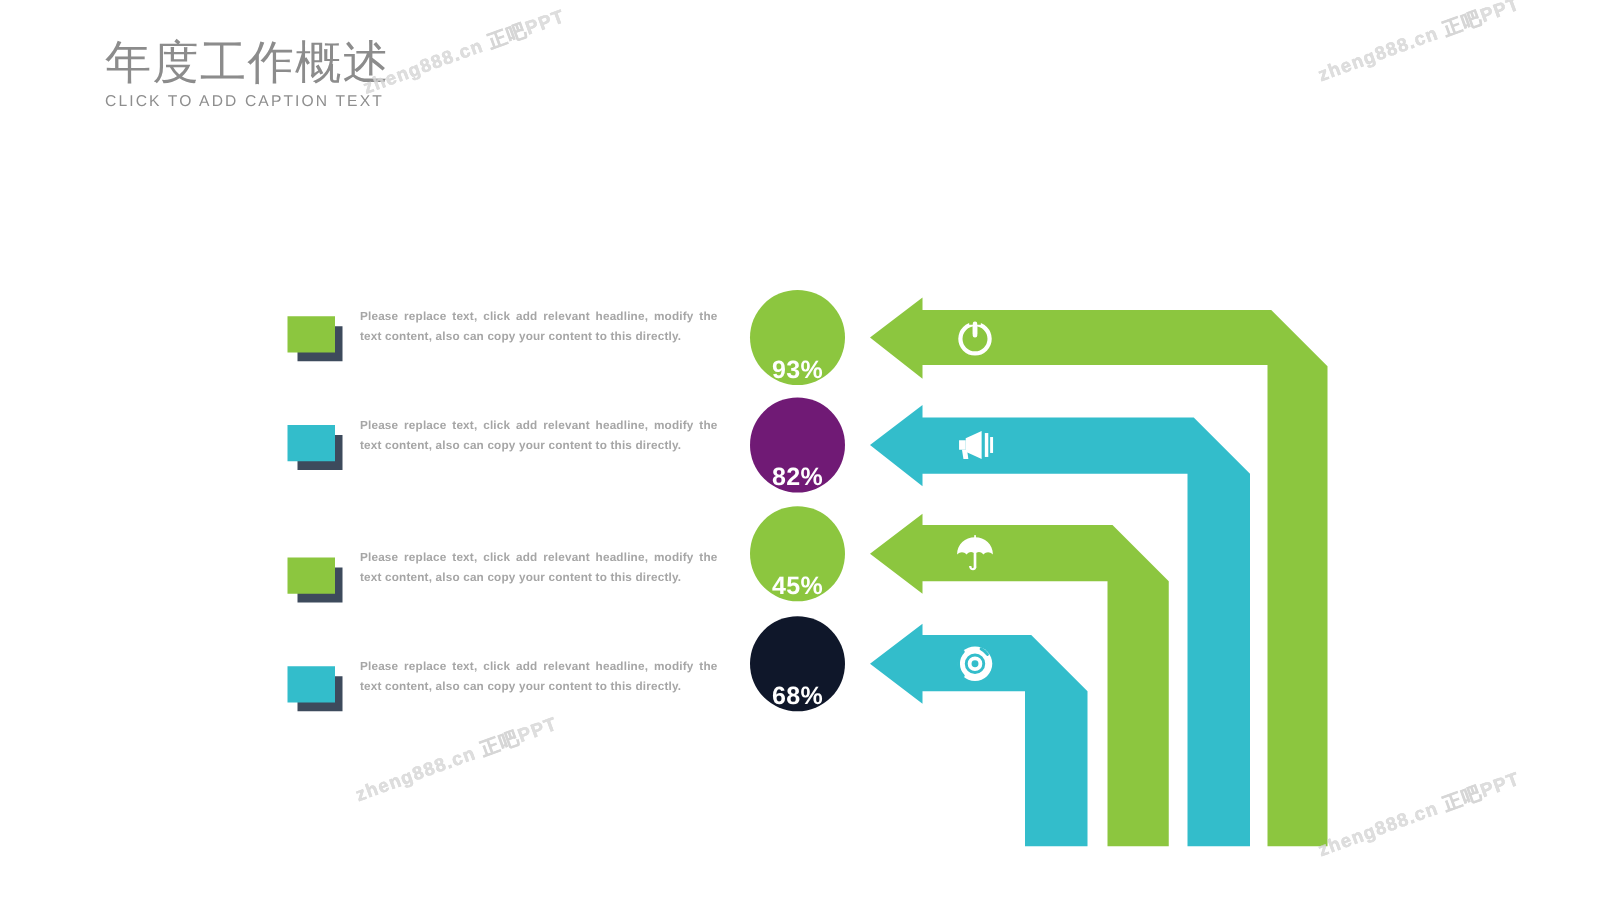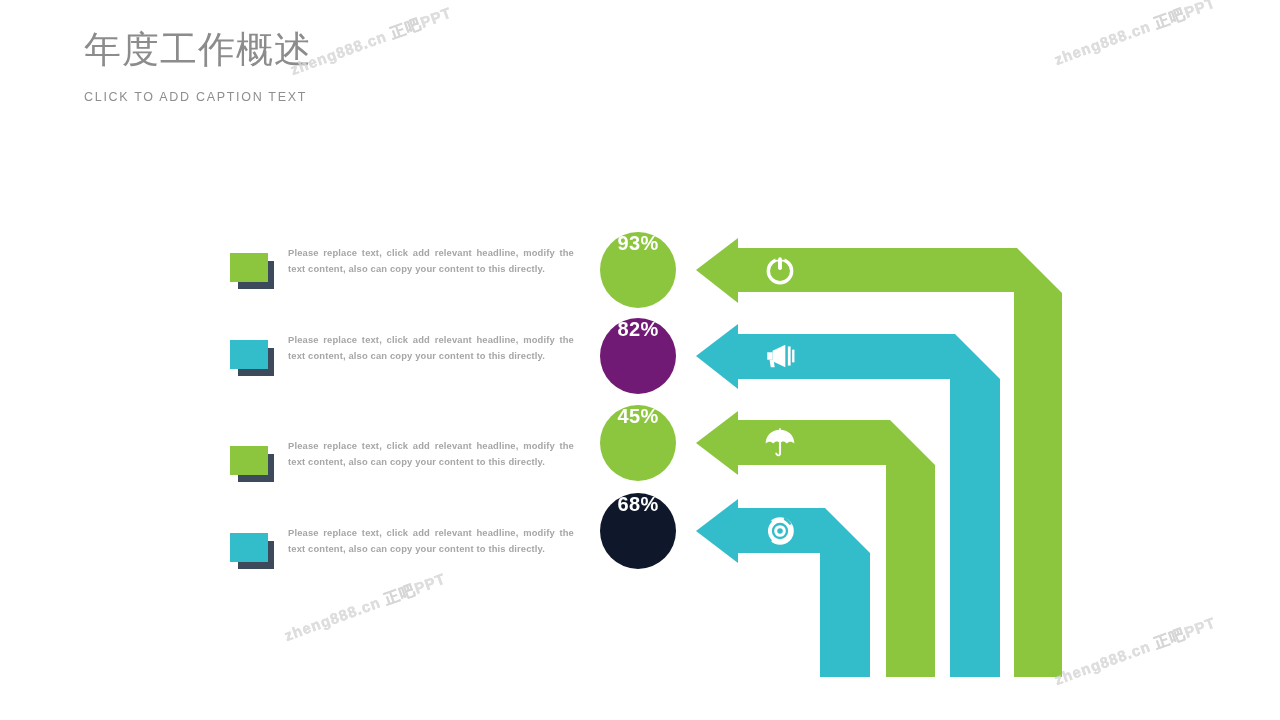--- a/index.html
+++ b/index.html
@@ -13,21 +13,21 @@
   #slide{position:absolute;inset:0;width:1280px;height:720px;overflow:hidden;}
 
   
   .header{position:absolute;left:84px;top:28px;}
   .title{
     font-size:37px;line-height:44px;
     color:#8c8c8c;font-weight:400;letter-spacing:1px;
     white-space:nowrap;
   }
   .subtitle{
-    margin-top:18px;
+    margin-top:2px;
     font-size:12.5px;letter-spacing:1.7px;
     color:#8e8e8e;font-weight:400;white-space:nowrap;
   }
 
   
   .legend-item{position:absolute;left:230px;height:60px;}
   .swatch-wrap{position:absolute;left:0;top:8px;width:44px;height:36px;}
   .swatch-shadow{
     position:absolute;left:8px;top:8px;width:36px;height:28px;
     background:#3d4a5c;
@@ -41,21 +41,21 @@
     color:#a6a6a6;
     text-align:justify;
     text-align-last:left;
     font-weight:700;
     letter-spacing:.15px;
   }
 
   
   .pct-circle{
     position:absolute;width:76px;height:76px;border-radius:50%;
-    display:flex;align-items:flex-start;justify-content:center;
+    display:flex;align-items:flex-end;justify-content:center;
     color:#ffffff;font-size:20px;font-weight:bold;letter-spacing:.3px;
   }
 
   
   .arrow-svg{position:absolute;left:0;top:0;width:1280px;height:720px;pointer-events:none;}
 
   .icon-holder{position:absolute;width:34px;height:34px;}
   .icon-holder svg{display:block;width:34px;height:34px;}
 
   

